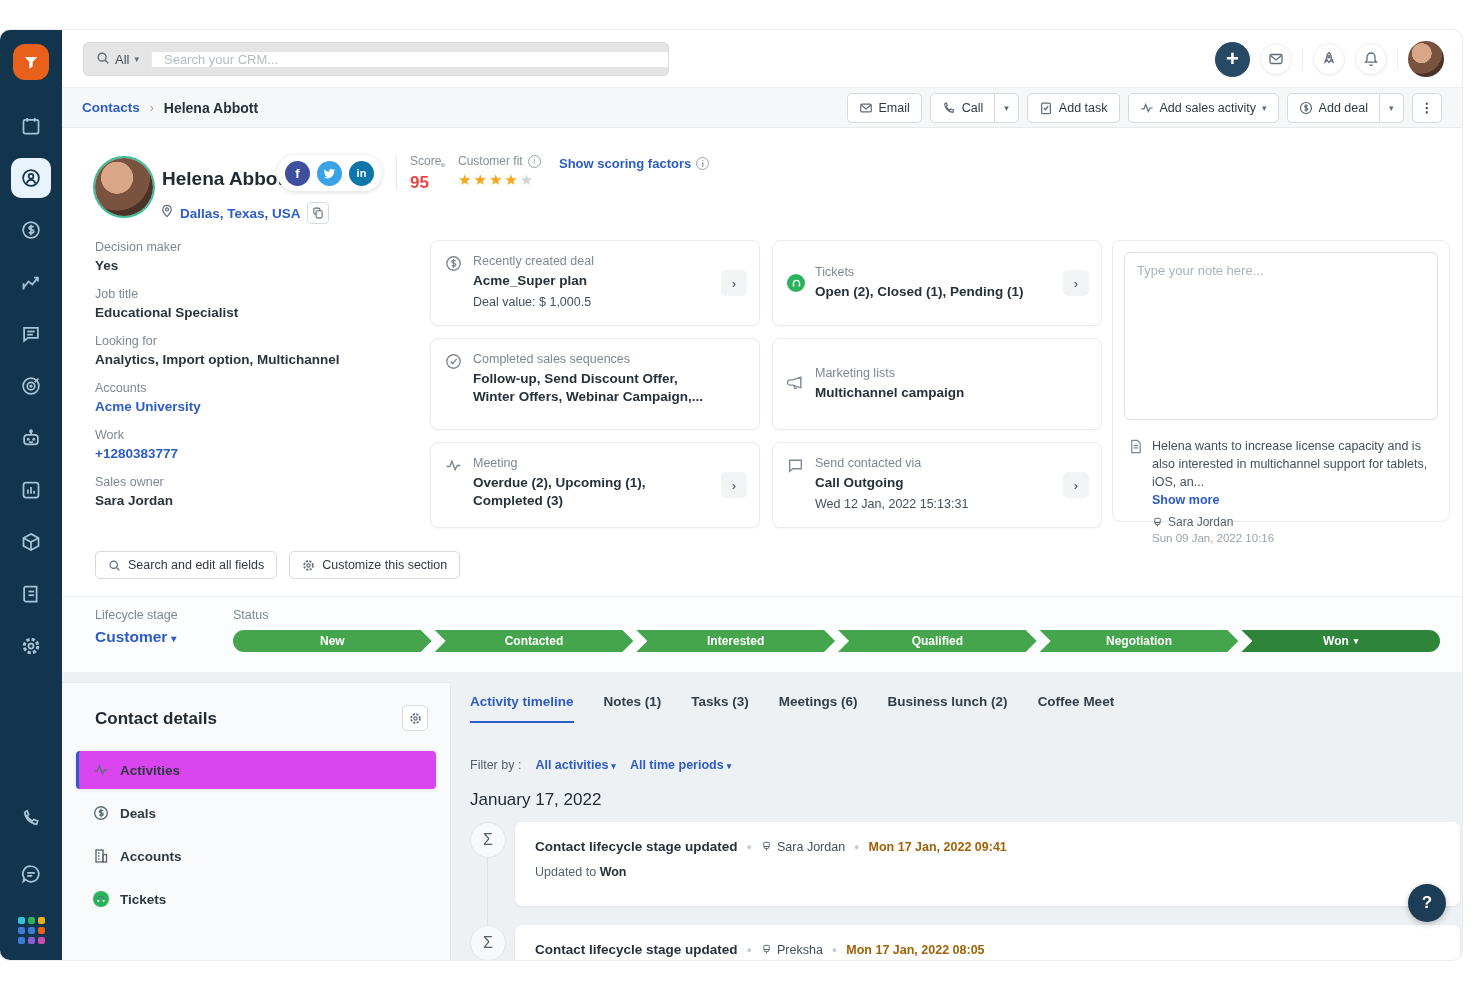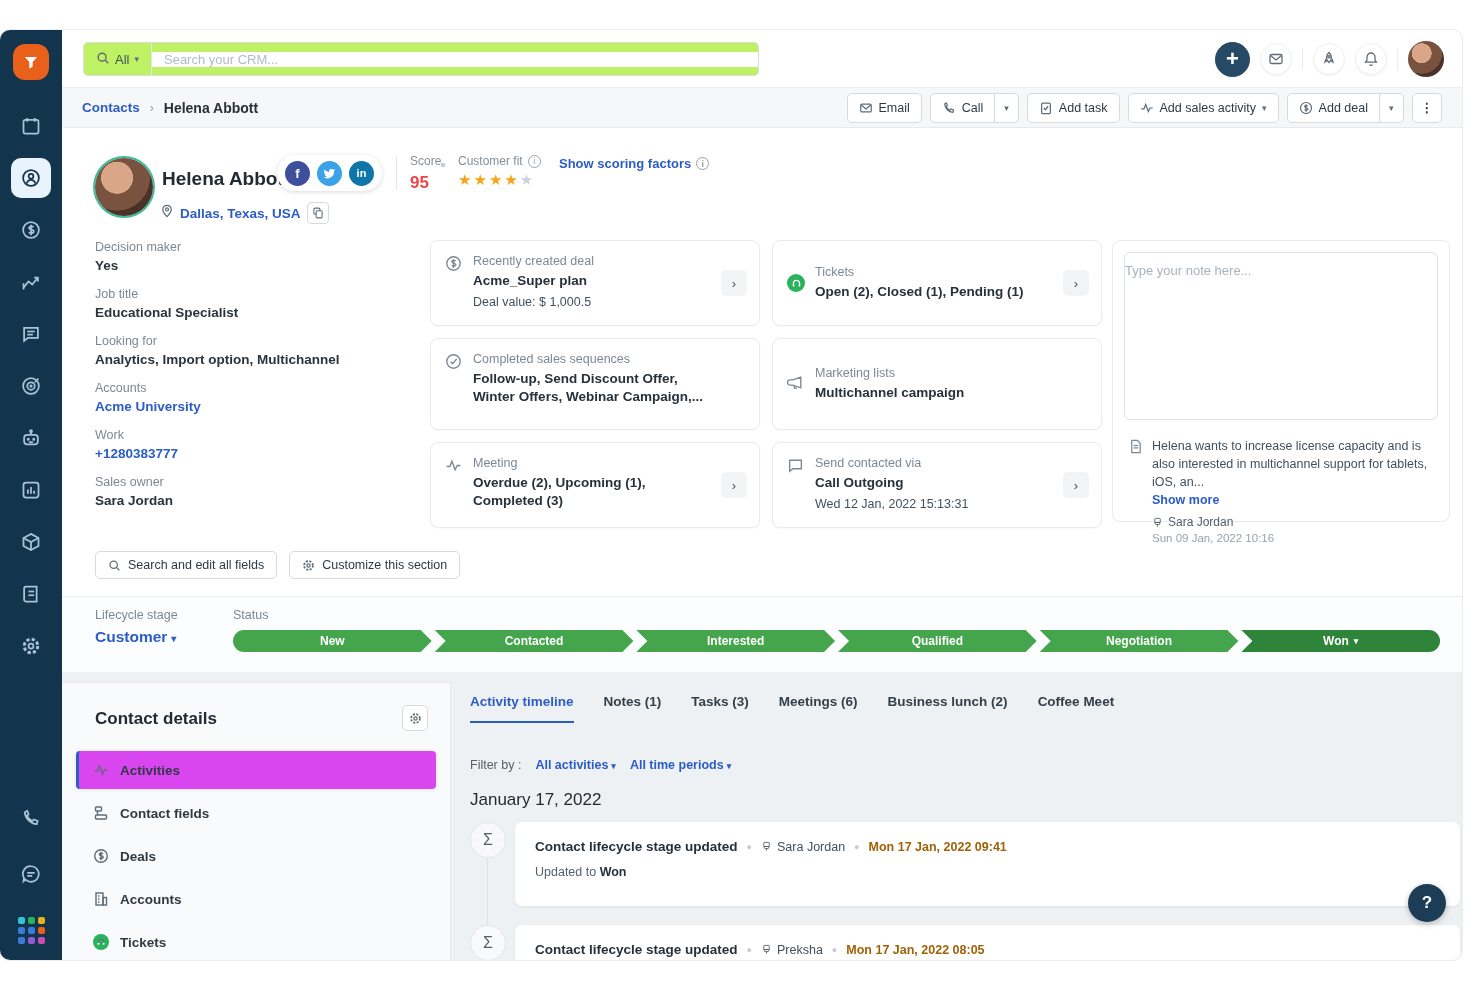--- a/index.html
+++ b/index.html
@@ -20,22 +20,22 @@
   .sb-item.active { background:#e9f3fd; color:#12344d; }
   .sb-bottom { display:flex; flex-direction:column; align-items:center; gap:16px; margin-top:auto; }
   .apps-grid { display:grid; grid-template-columns:repeat(3,7px); grid-gap:3px; }
   .apps-grid span { width:7px; height:7px; border-radius:2px; }
 
   
   .main { position:absolute; left:62px; top:0; width:1400px; height:100%; }
 
   .topbar { position:absolute; left:0; top:0; width:100%; height:58px; background:#fff;
             border-bottom:1px solid #ebedf0; }
-  .search-box { position:absolute; left:21px; top:12px; width:676px; height:34px; border:1px solid #d8dde2;
-                border-radius:5px; display:flex; align-items:center; background:#bef264; }
+  .search-box { position:absolute; left:21px; top:12px; width:586px; height:34px; border:1px solid #d8dde2;
+                border-radius:5px; display:flex; align-items:center; background:#e5e5e5; }
   .search-scope { display:flex; align-items:center; gap:5px; padding:0 12px; height:100%;
                   border-right:1px solid #e4e8eb; color:#42505c; font-size:13px; cursor:pointer; }
   .search-box input { border:0; outline:none; flex:1; padding:0 12px; font-size:13px; color:#333;
                       font-family:"Liberation Sans", sans-serif; }
   .search-box input::placeholder { color:#b4bcc3; }
   .top-icons { position:absolute; right:18px; top:11px; display:flex; align-items:center; gap:10px; }
   .circle-btn { width:32px; height:32px; border-radius:50%; background:#fff; border:1px solid #eef0f2;
                 box-shadow:0 1px 2px rgba(0,0,0,.06); display:flex; align-items:center; justify-content:center;
                 color:#5f6c77; cursor:pointer; }
   .circle-btn.plus { width:35px; height:35px; background:#264966; border-color:#264966; color:#fff;
@@ -101,21 +101,21 @@
   .card .csub { font-size:12.5px; color:#42505c; margin-top:5px; }
   .chev-btn { position:absolute; right:12px; top:50%; transform:translateY(-50%); width:26px; height:26px;
               background:#f2f4f6; border-radius:5px; display:flex; align-items:center; justify-content:center;
               color:#42505c; font-size:13px; cursor:pointer; }
   .ticket-ic { width:18px; height:18px; border-radius:50%; background:#2bb25d; display:flex;
                align-items:center; justify-content:center; }
 
   .notes { position:absolute; left:1050px; top:112px; width:338px; height:282px; border:1px solid #e7eaee;
            border-radius:8px; background:#fff; padding:11px; }
   .notes textarea { width:100%; height:168px; border:1px solid #dde2e7; border-radius:6px; resize:none;
-                    padding:10px 0; font-size:13px; color:#333; font-family:"Liberation Sans", sans-serif; outline:none; }
+                    padding:10px 12px; font-size:13px; color:#333; font-family:"Liberation Sans", sans-serif; outline:none; }
   .notes textarea::placeholder { color:#aab3bb; }
   .note-item { display:flex; gap:9px; padding:13px 4px 0; }
   .note-item .nicon { color:#7d8893; flex:none; padding-top:2px; }
   .note-text { font-size:12.5px; color:#42505c; line-height:1.45; }
   .show-more { color:#2c5cc5; font-size:12.5px; font-weight:bold; cursor:pointer; margin-top:2px; }
   .note-meta { margin-top:8px; }
   .note-author { display:flex; align-items:center; gap:5px; font-size:12px; color:#55606a; }
   .note-time { font-size:11.5px; color:#98a2ab; margin-top:3px; }
 
   .sec-btns { position:absolute; left:33px; top:423px; display:flex; gap:12px; }
@@ -648,28 +648,20 @@
           </div>
           <div class="dp-menu">
             <div class="dmi active">
               <svg width="16" height="16" viewBox="0 0 16 16" fill="none">
                   <polyline points="1.5,9 4.5,9 6.5,4 9.5,12 11.5,8 14.5,8"></polyline>
                 </svg>
               <span>Activities</span>
             </div>
             <div class="dmi">
               <svg width="16" height="16" viewBox="0 0 16 16" fill="none">
-                  <rect x="2.5" y="2" width="6" height="4" rx="1"></rect>
-                  <rect x="2.5" y="10" width="11" height="4" rx="1"></rect>
-                  <path d="M4.5 6 v4"></path>
-                </svg>
-              <span>Contact fields</span>
-            </div>
-            <div class="dmi">
-              <svg width="16" height="16" viewBox="0 0 16 16" fill="none">
                   <circle cx="8" cy="8" r="6.3"></circle>
                   <path d="M10 5.8 c-.5-.8-3.6-1-3.6.6 0 1.8 3.8.8 3.8 2.8 0 1.6-3.2 1.5-3.9.5 M8 3.8 v8.4"></path>
                 </svg>
               <span>Deals</span>
             </div>
             <div class="dmi">
               <svg width="16" height="16" viewBox="0 0 16 16" fill="none">
                   <rect x="3" y="2" width="7" height="12"></rect>
                   <rect x="10" y="6.5" width="3.5" height="7.5"></rect>
                   <line x1="5" y1="5" x2="6.5" y2="5"></line>

